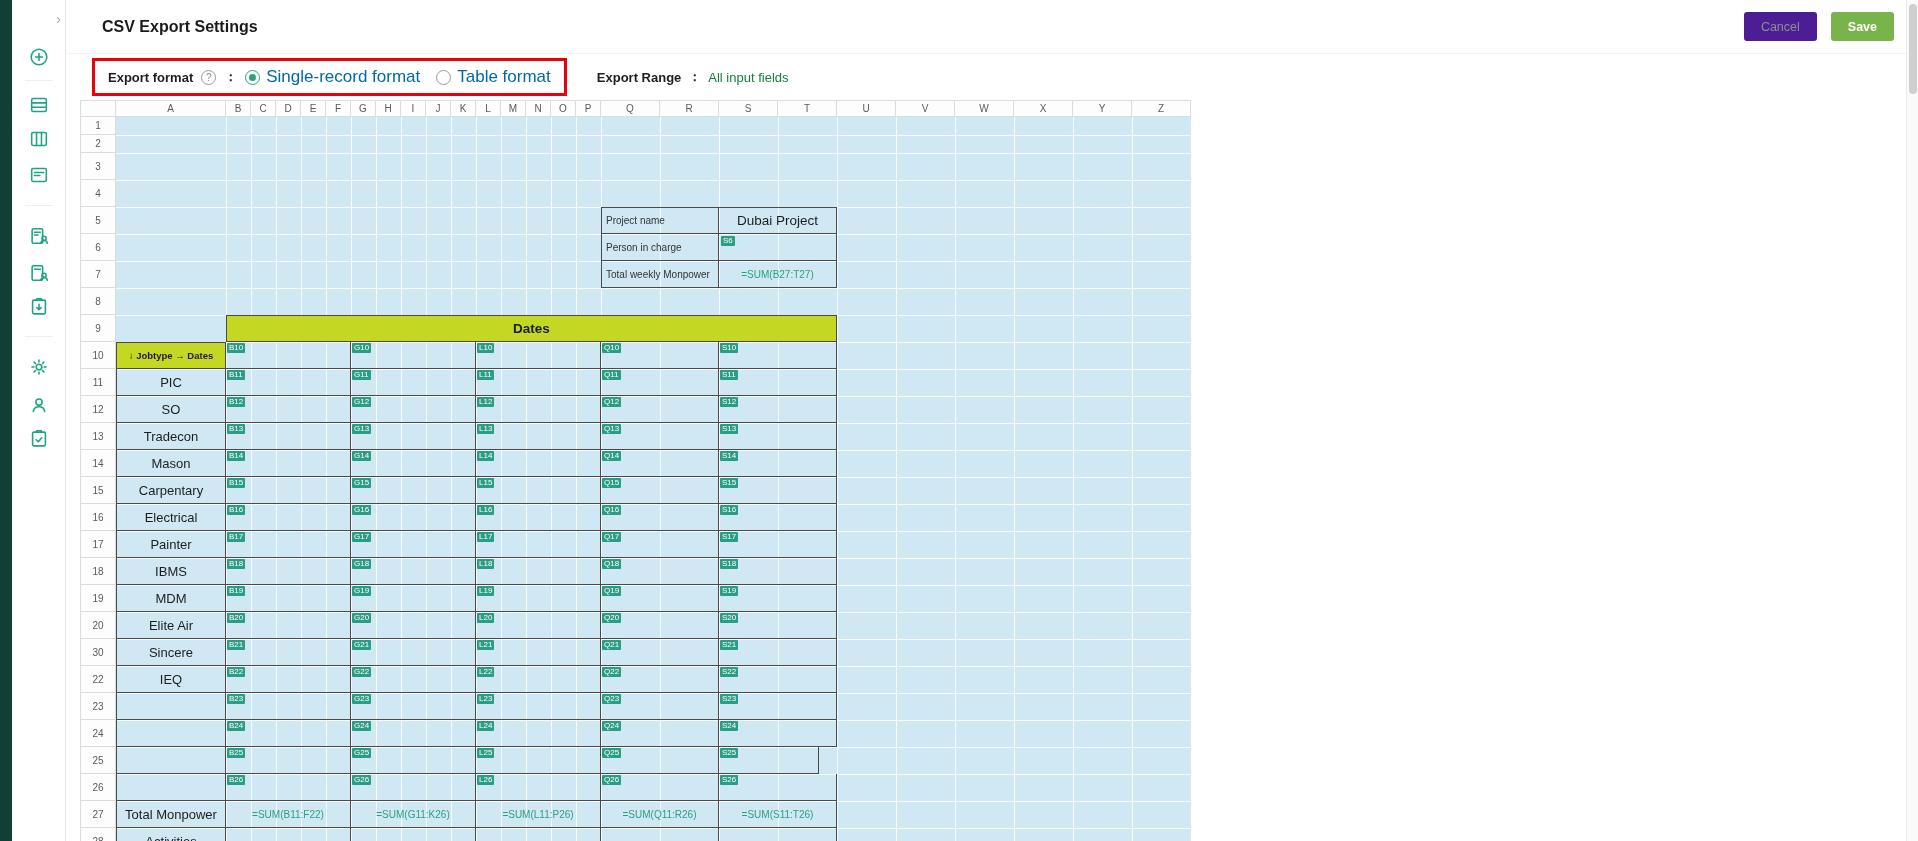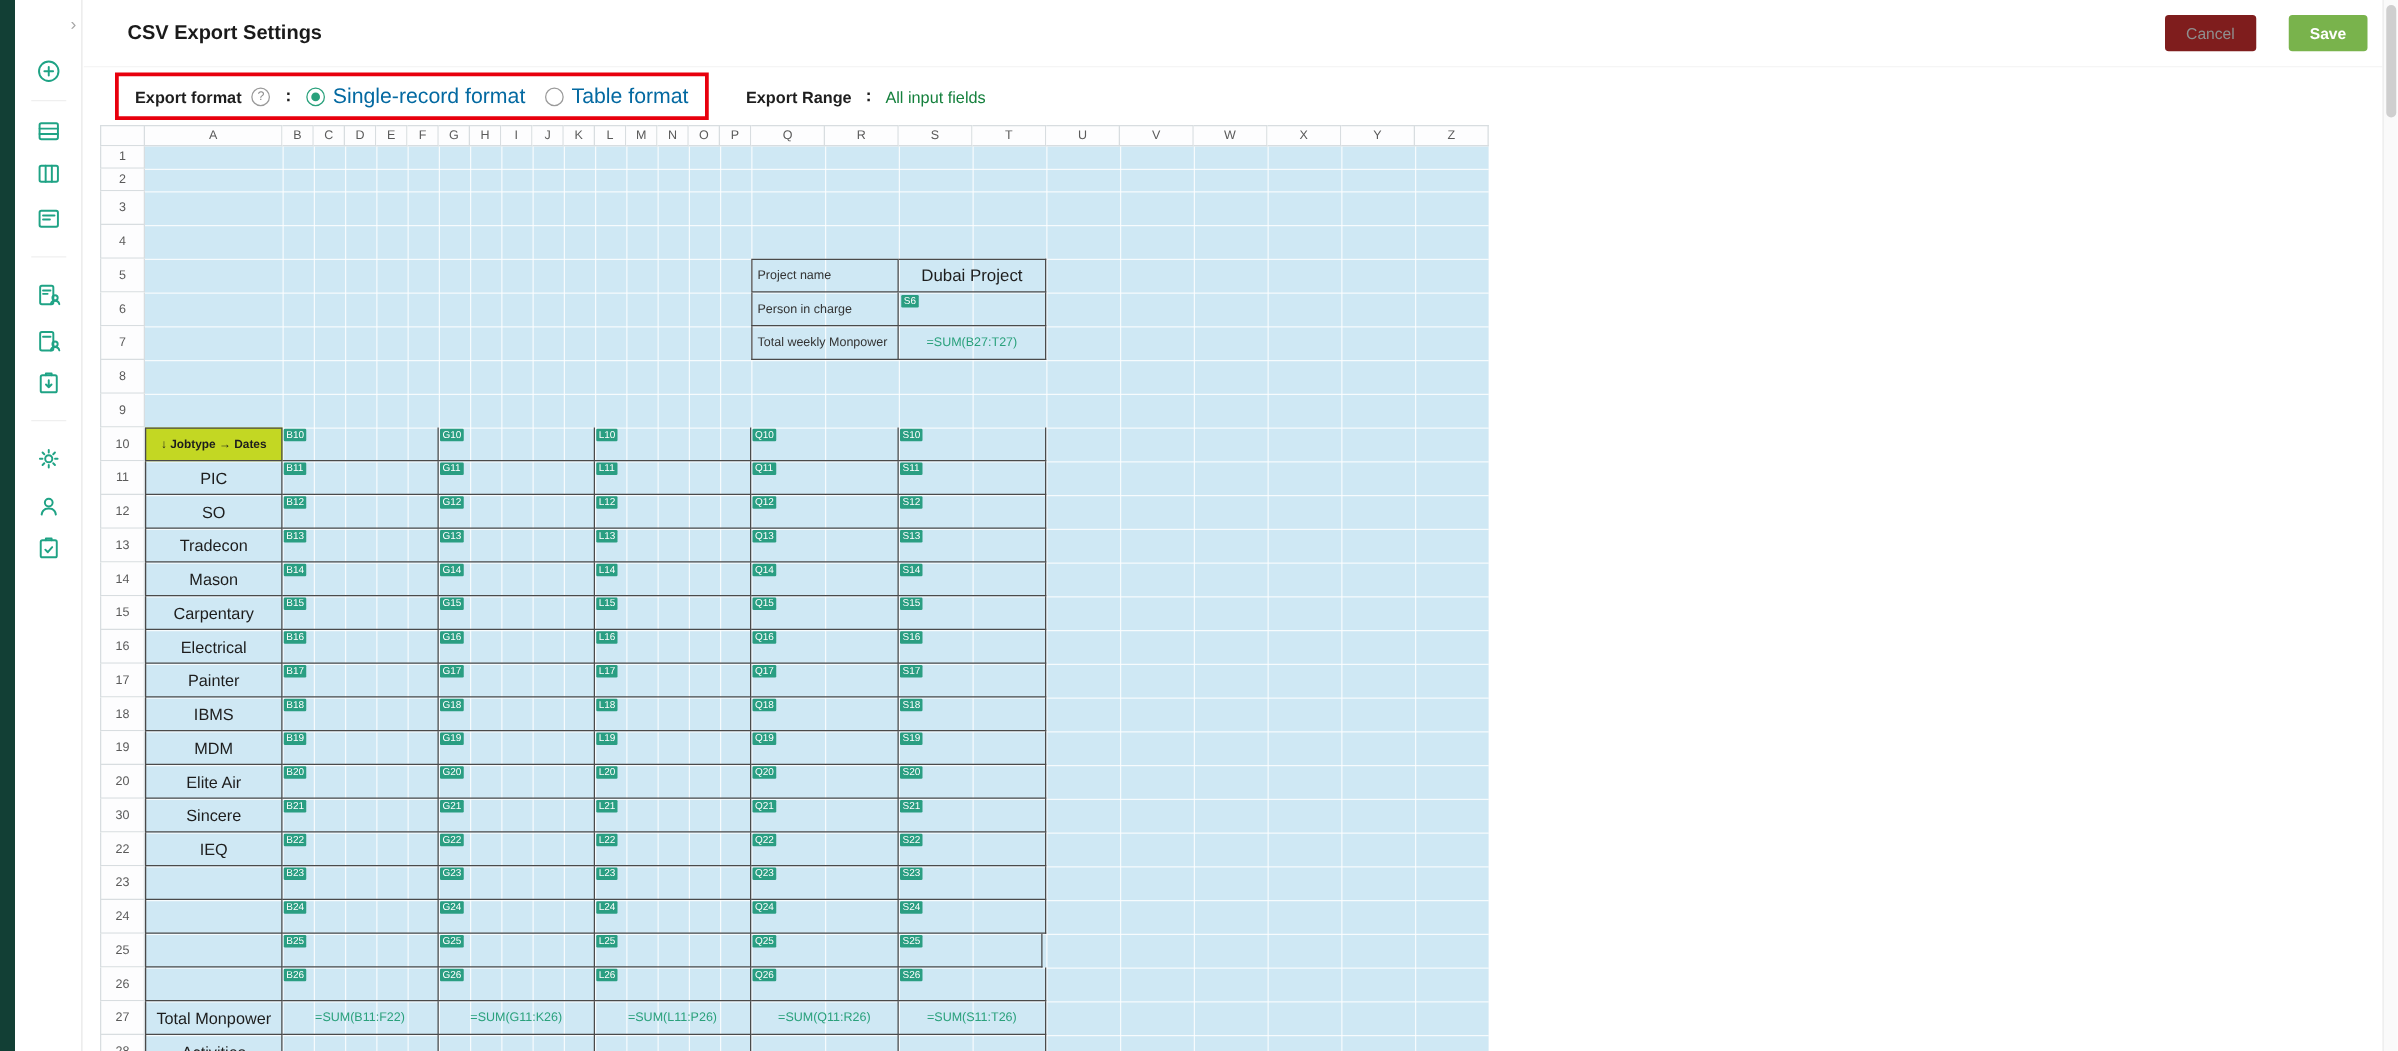--- a/index.html
+++ b/index.html
@@ -12,21 +12,21 @@
   .collapse{position:absolute;top:12px;right:4px;color:#a7a7a7;font-size:14px;line-height:1;cursor:pointer}
   .side-icon{position:absolute;left:16px;width:22px;height:22px;cursor:pointer}
   .side-div{position:absolute;left:13px;width:28px;height:1px;background:#efefef}
 
   .topbar{position:absolute;left:67px;top:0;width:1839px;height:54px;display:flex;align-items:center;
           padding:0 12px 0 35px;border-bottom:1px solid #f2f2f2;background:#fff}
   .page-title{font-size:16px;font-weight:bold;color:#1a1a1a}
   .tb-spacer{flex:1}
   .btn{height:29px;border:none;border-radius:3px;font-size:12.5px;display:flex;align-items:center;
        padding:0 17px;cursor:pointer;font-family:inherit}
-  .btn-cancel{background:#7f1d1d;color:#8f8f8f;margin-right:26px}
+  .btn-cancel{background:#4c1d95;color:#8f8f8f;margin-right:14px}
   .btn-save{background:#79b34c;color:#fff;font-weight:bold}
 
   .export-row{position:absolute;left:67px;top:54px;width:1839px;height:46px;display:flex;align-items:center;
               padding-left:25px;background:#fff}
   .redbox{display:flex;align-items:center;border:3px solid #e8000d;padding:6px 13px;gap:8px;background:#fff}
   .fmt-label,.range-label,.colon{font-size:13px;font-weight:bold;color:#1e1e1e}
   .help{width:15px;height:15px;border:1px solid #9a9a9a;border-radius:50%;color:#8a8a8a;font-size:10px;
         display:flex;align-items:center;justify-content:center;cursor:pointer}
   .opt-wrap{display:flex;align-items:center;gap:16px}
   .radio-opt{display:flex;align-items:center;gap:6px;cursor:pointer}
@@ -264,20 +264,21 @@
       <span class="pvalue">Dubai Project</span>
     </div>
     <div class="mxc bl plabel" style="left: 521px; top: 134px; width: 118px; height: 27px;">Person in charge</div>
     <div class="mxc" style="left: 639px; top: 134px; width: 118px; height: 27px;">
       <span class="tag" style="left: 2px; top: 2px;">S6</span>
     </div>
     <div class="mxc bl plabel" style="left: 521px; top: 161px; width: 118px; height: 27px;">Total weekly Monpower</div>
     <div class="mxc center" style="left: 639px; top: 161px; width: 118px; height: 27px;">
       <span class="formula">=SUM(B27:T27)</span>
     </div>
+    <div class="dates" style="left: 146px; top: 215px; width: 611px; height: 27px;">Dates</div>
     <div class="mxc bl mx-a mx-ahdr bt" style="left: 36px; top: 242px; width: 110px; height: 27px;">↓ Jobtype → Dates</div>
     <div class="mxc" style="left: 146px; top: 242px; width: 125px; height: 27px;">
       <span class="tag">B10</span>
     </div>
     <div class="mxc" style="left: 271px; top: 242px; width: 125px; height: 27px;">
       <span class="tag">G10</span>
     </div>
     <div class="mxc" style="left: 396px; top: 242px; width: 125px; height: 27px;">
       <span class="tag">L10</span>
     </div>
@@ -517,21 +518,21 @@
     </div>
     <div class="mxc" style="left: 271px; top: 647px; width: 125px; height: 27px;">
       <span class="tag">G25</span>
     </div>
     <div class="mxc" style="left: 396px; top: 647px; width: 125px; height: 27px;">
       <span class="tag">L25</span>
     </div>
     <div class="mxc" style="left: 521px; top: 647px; width: 118px; height: 27px;">
       <span class="tag">Q25</span>
     </div>
-    <div class="mxc" style="left: 639px; top: 647px; width: 115px; height: 27px;">
+    <div class="mxc" style="left: 639px; top: 647px; width: 100px; height: 27px;">
       <span class="tag">S25</span>
     </div>
     <div class="mxc bl mx-a" style="left: 36px; top: 674px; width: 110px; height: 27px;"></div>
     <div class="mxc" style="left: 146px; top: 674px; width: 125px; height: 27px;">
       <span class="tag">B26</span>
     </div>
     <div class="mxc" style="left: 271px; top: 674px; width: 125px; height: 27px;">
       <span class="tag">G26</span>
     </div>
     <div class="mxc" style="left: 396px; top: 674px; width: 125px; height: 27px;">

